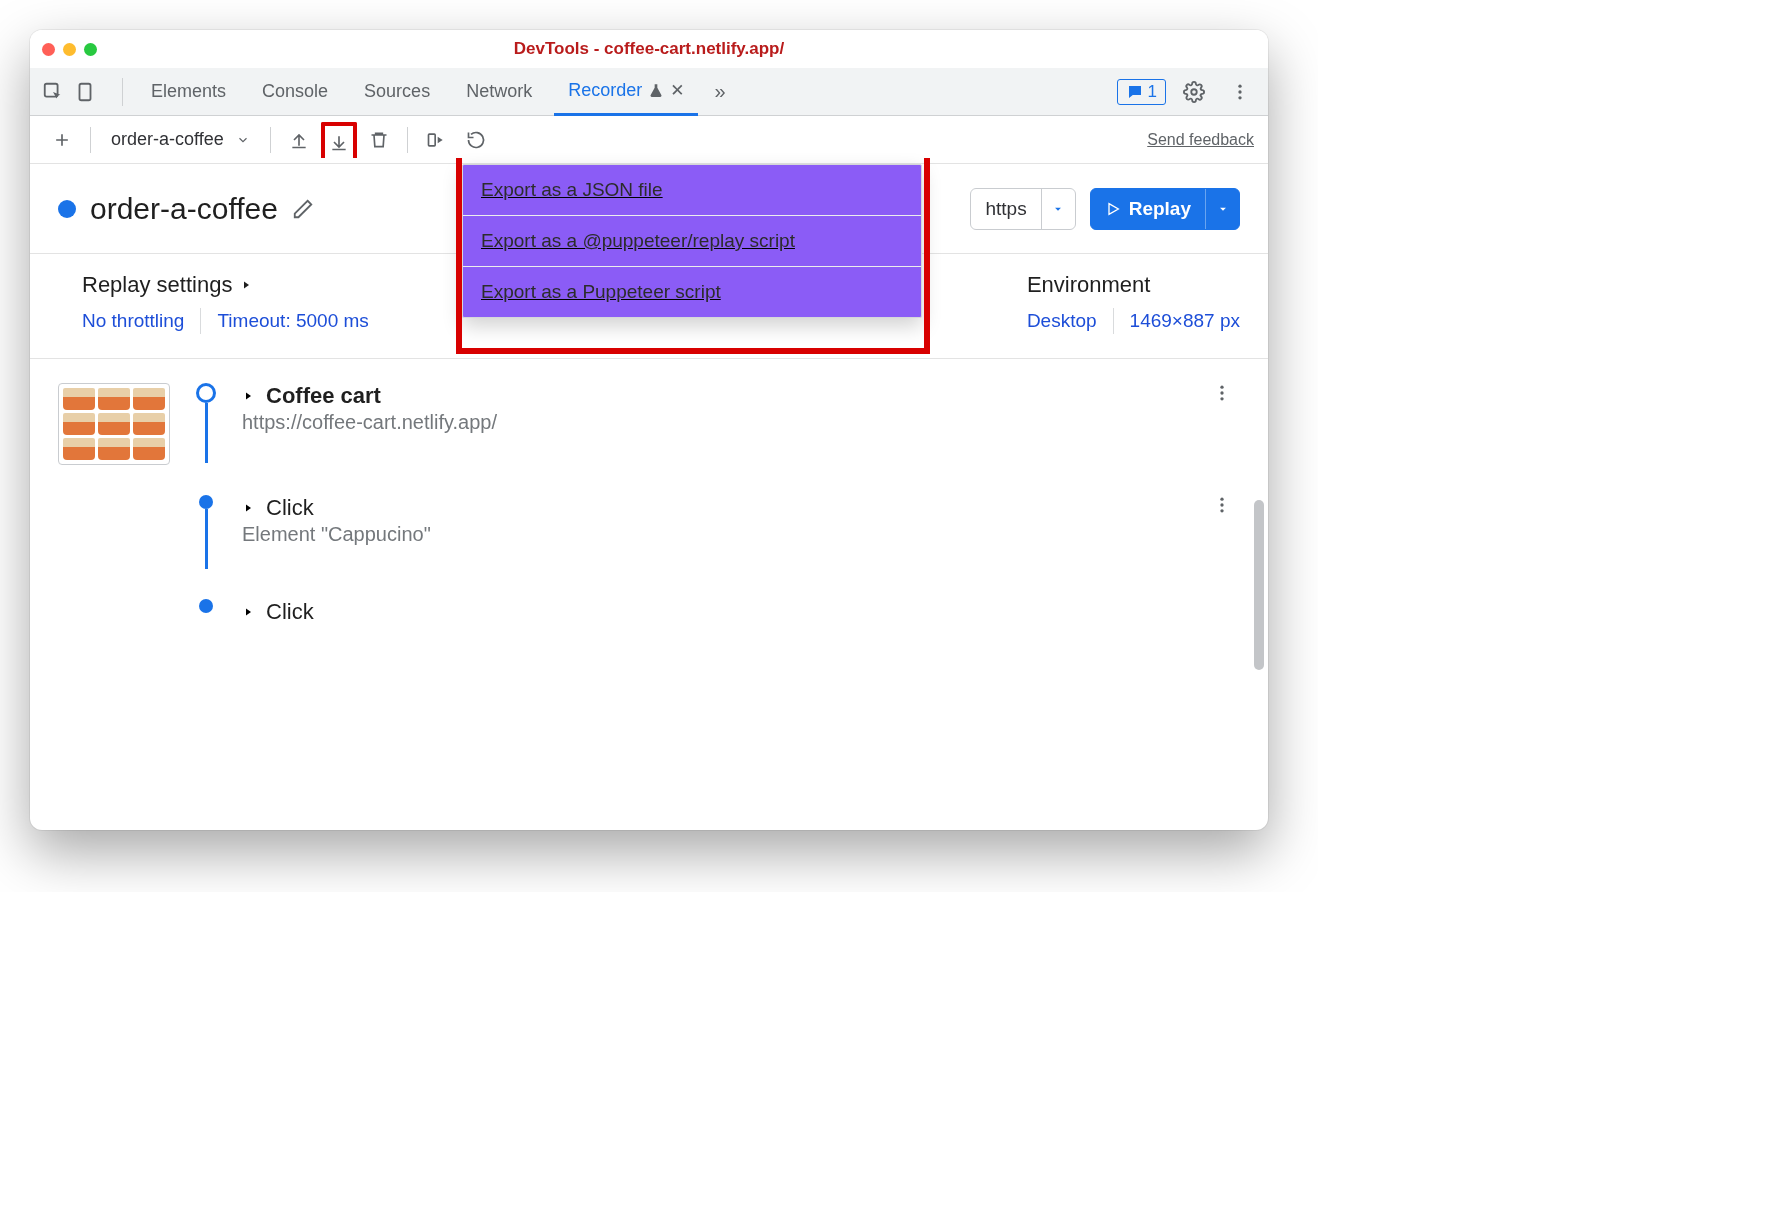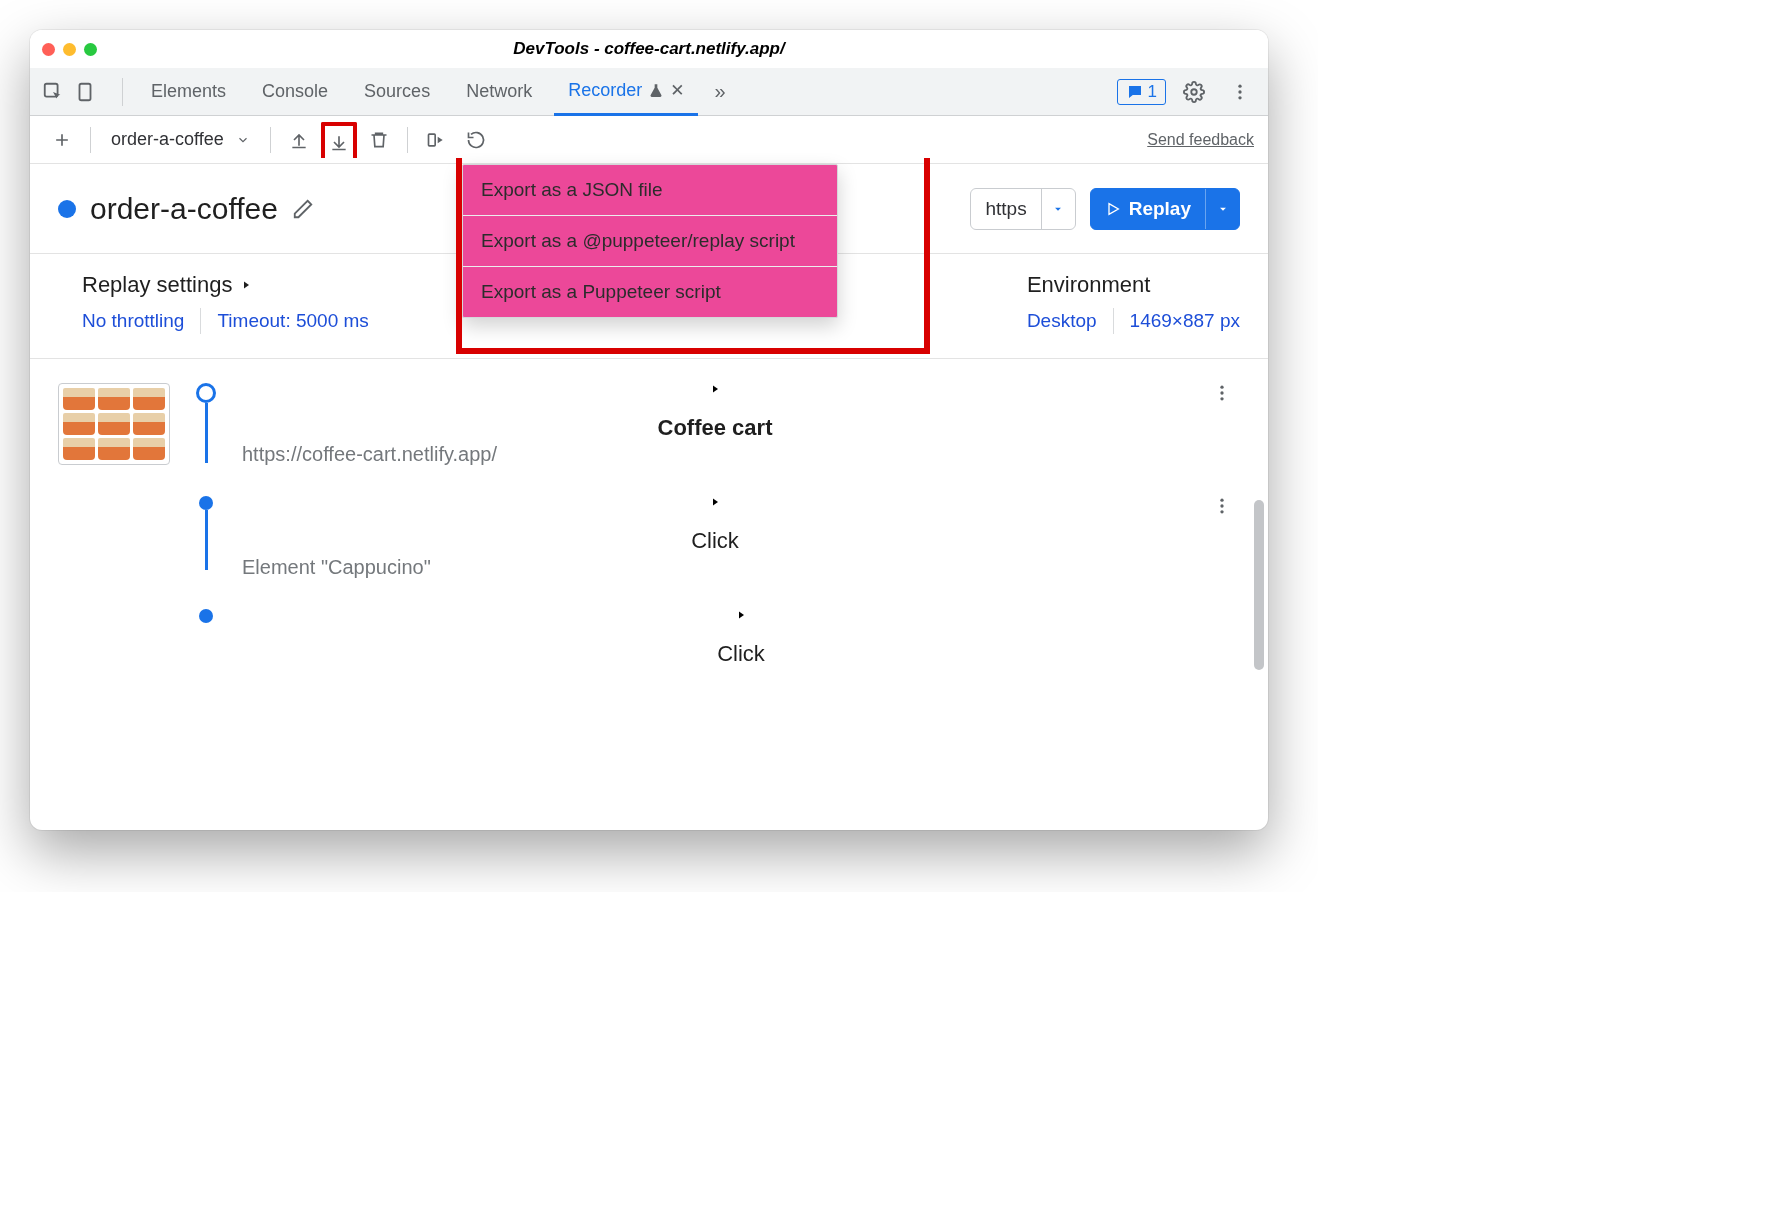--- a/index.html
+++ b/index.html
@@ -29,21 +29,21 @@
     align-items: center;
     padding: 0 12px;
     position: relative;
     background: #fff;
   }
   .traffic { display: flex; gap: 8px; }
   .tdot { width: 13px; height: 13px; border-radius: 50%; }
   .tred { background: #ff5f57; } .tyel { background: #febc2e; } .tgrn { background: #28c940; }
   .title-text {
     position: absolute; left: 0; right: 0; text-align: center;
-    font-size: 17px; font-weight: 600; color: #000000; font-style: italic;
+    font-size: 17px; font-weight: 600; color: #b91c1c;
   }
   
   .tabstrip {
     height: 48px;
     background: #f1f3f4;
     border-bottom: 1px solid #cfd1d3;
     display: flex;
     align-items: center;
     padding: 0 10px;
     gap: 8px;
@@ -91,26 +91,27 @@
   .splitbtn .lbl { display:flex; align-items:center; padding:0 14px; font-size:19px; color:#303135; gap:8px;}
   .splitbtn .drop { width:34px; display:flex; align-items:center; justify-content:center; border-left:1px solid #c9ccd0; color:#1a73e8;}
   .splitbtn.primary { background:#1a73e8; border-color:#1a73e8;}
   .splitbtn.primary .lbl { color:#fff; font-weight:600;}
   .splitbtn.primary .drop { border-left:1px solid rgba(255,255,255,0.35); color:#fff;}
   
   .exportmenu {
     position:absolute;
     left: 432px;
     top: 0px;
-    width: 376px;
-    background:#ec4899;
+    width: 460px;
+    background:#8b5cf6;
     border:1px solid #d5d7da;
     border-radius: 2px;
     box-shadow: 0 8px 20px rgba(0,0,0,0.18);
     z-index: 10;
+    text-decoration: underline;
   }
   .exportmenu-wrap {
     position:absolute;
     left: 426px; top: -6px;
     width: 474px; height: 196px;
     border: 6px solid #d80000;
     border-top: none;
     pointer-events: none;
     z-index: 11;
   }
@@ -131,21 +132,21 @@
   
   .steps { padding: 24px 28px; position:relative;}
   .steprow { display:flex; gap:24px; align-items:flex-start; position:relative; padding-bottom:30px;}
   .thumb { width:112px; height:82px; border:1px solid #c9ccd0; border-radius:4px; background:#fff; padding:4px; display:grid; grid-template-columns:repeat(3,1fr); grid-template-rows:repeat(3,1fr); gap:3px;}
   .thumb .cup { background: linear-gradient(#e8cfa8 40%, #e2763a 40%); border-radius:2px 2px 4px 4px;}
   .timeline-col { width:24px; display:flex; flex-direction:column; align-items:center;}
   .node { width:20px; height:20px; border:3px solid #1a73e8; border-radius:50%; background:#fff;}
   .node.fill { background:#1a73e8; width:14px;height:14px; border:none;}
   .line { width:3px; flex:1; background:#1a73e8; min-height:60px;}
   .sbody { flex:1;}
-  .sbody .expand { display:flex; align-items:center; gap:20px;flex-direction:column;}
+  .sbody .expand { display:flex; align-items:center; gap:12px;}
   .sbody .stit { font-size:22px; font-weight:700; color:#1f1f1f;}
   .sbody .stit.norm { font-weight:500;}
   .sbody .ssub { font-size:20px; color:#74787c; margin-top:2px;}
   .rowkebab { margin-left:auto; color:#5f6367; align-self:flex-start; cursor:pointer; padding-right:8px;}
   
   .scroll { position:absolute; right:4px; top:470px; width:10px; height:170px; background:#c3c5c8; border-radius:5px;}
   svg { display:block; }
 </style>
 </head>
 <body>

